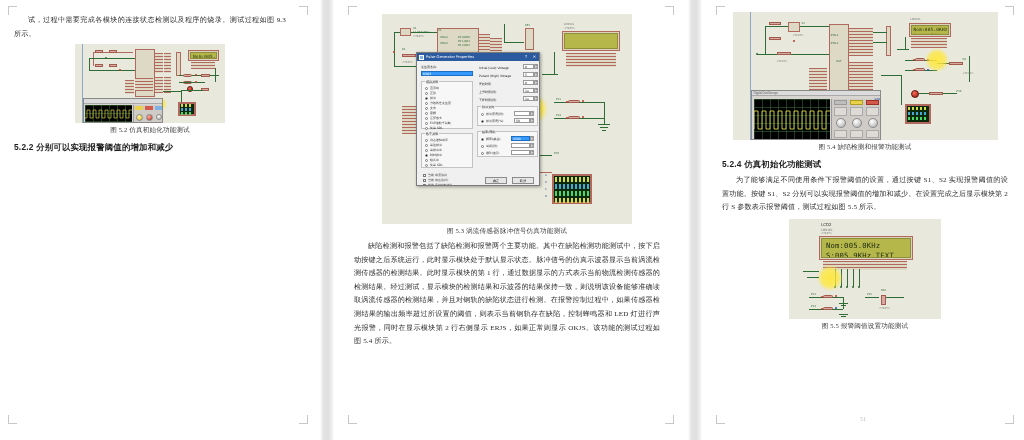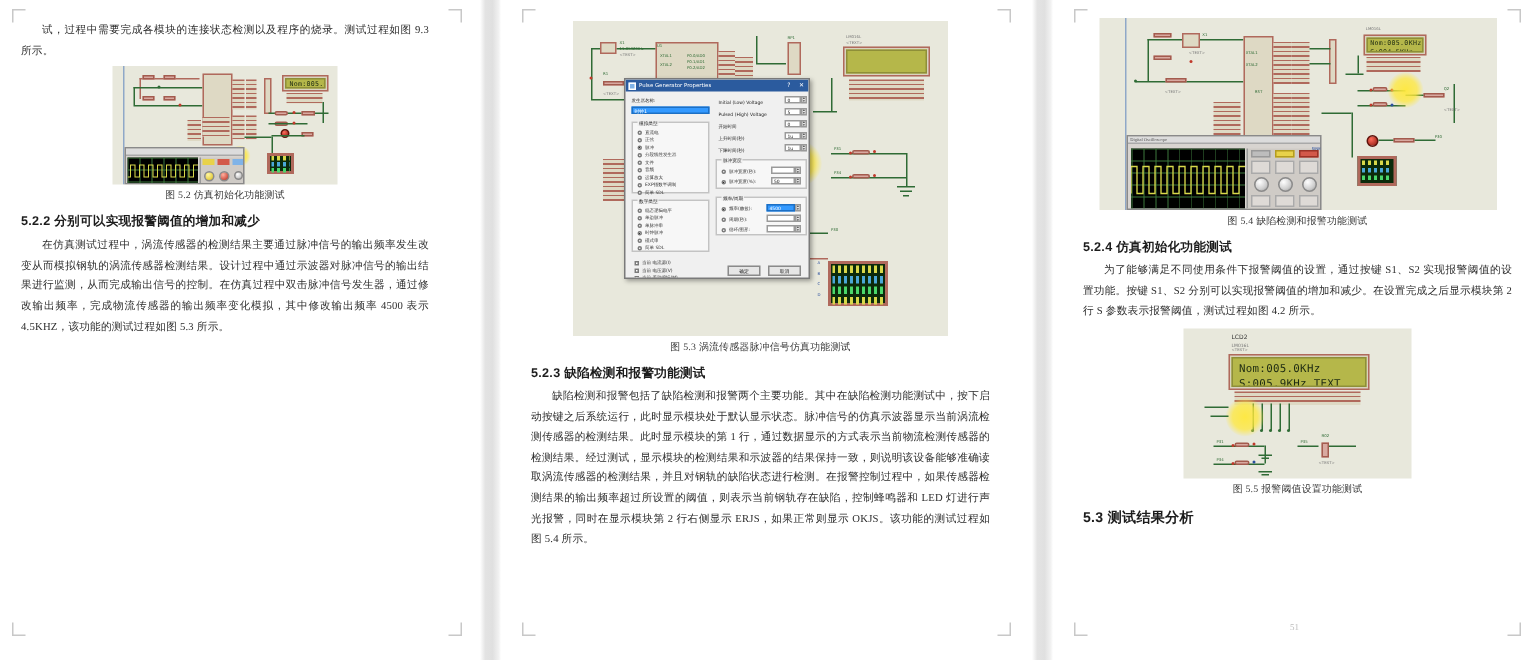--- a/index.html
+++ b/index.html
@@ -322,21 +322,20 @@
           <div class="trace" style="top:8px; background:repeating-linear-gradient(to right,#4ad86b 0 2px,transparent 2px 4px);"></div>
         </div>
         <div class="wire h" style="left:88px; top:47px; width:18px;"></div>
         <div class="wire v" style="left:106px; top:47px; height:11px;"></div>
       </div>
 
       <div class="figcap">图 5.2 仿真初始化功能测试</div>
 
       <h3 class="sec">5.2.2 分别可以实现报警阈值的增加和减少</h3>
 
-      <p class="body">在仿真测试过程中，涡流传感器的检测结果主要通过脉冲信号的输出频率发生改变从而模拟钢轨的涡流传感器检测结果。设计过程中通过示波器对脉冲信号的输出结果进行监测，从而完成输出信号的控制。在仿真过程中双击脉冲信号发生器，通过修改输出频率，完成物流传感器的输出频率变化模拟，其中修改输出频率 4500 表示 4.5KHZ，该功能的测试过程如图 5.3 所示。</p>
     </div>
 
     <div class="pagenum"></div>
   </div>
 
   <div class="page-gap"></div>
 
   <div class="page page-b">
     <div class="mark tl" style="left:14px;  top:6px;"></div>
     <div class="mark tr" style="right:14px; top:6px;"></div>
@@ -515,21 +514,20 @@
             </div>
 
             <div class="dbtn" style="left:68px; top:116px; width:22px;">确定</div>
             <div class="dbtn" style="left:95px; top:116px; width:22px;">取消</div>
           </div>
         </div>
       </div>
 
       <div class="figcap">图 5.3 涡流传感器脉冲信号仿真功能测试</div>
 
-      <h3 class="sec">5.2.3 缺陷检测和报警功能测试</h3>
       <p class="body">缺陷检测和报警包括了缺陷检测和报警两个主要功能。其中在缺陷检测功能测试中，按下启动按键之后系统运行，此时显示模块处于默认显示状态。脉冲信号的仿真示波器显示当前涡流检测传感器的检测结果。此时显示模块的第 1 行，通过数据显示的方式表示当前物流检测传感器的检测结果。经过测试，显示模块的检测结果和示波器的结果保持一致，则说明该设备能够准确读取涡流传感器的检测结果，并且对钢轨的缺陷状态进行检测。在报警控制过程中，如果传感器检测结果的输出频率超过所设置的阈值，则表示当前钢轨存在缺陷，控制蜂鸣器和 LED 灯进行声光报警，同时在显示模块第 2 行右侧显示 ERJS，如果正常则显示 OKJS。该功能的测试过程如图 5.4 所示。</p>
     </div>
 
     <div class="pagenum"></div>
   </div>
 
   <div class="page-gap"></div>
 
   <div class="page page-c">
     <div class="mark tl" style="left:14px;  top:6px;"></div>
@@ -631,21 +629,21 @@
           <div class="trace" style="top:11px;background:repeating-linear-gradient(to right,#4ad86b 0 2px,transparent 2px 4px);"></div>
         </div>
         <div class="wire h" style="left:148px; top:63px; width:20px;"></div>
         <div class="wire v" style="left:168px; top:63px; height:30px;"></div>
         <div class="lbl blue" style="left:142px; top:86px;">SINE</div>
       </div>
 
       <div class="figcap">图 5.4 缺陷检测和报警功能测试</div>
 
       <h3 class="sec">5.2.4 仿真初始化功能测试</h3>
-      <p class="body">为了能够满足不同使用条件下报警阈值的设置，通过按键 S1、S2 实现报警阈值的设置功能。按键 S1、S2 分别可以实现报警阈值的增加和减少。在设置完成之后显示模块第 2 行 S 参数表示报警阈值，测试过程如图 4.2 所示。</p>
+      <p class="body">为了能够满足不同使用条件下报警阈值的设置，通过按键 S1、S2 实现报警阈值的设置功能。按键 S1、S2 分别可以实现报警阈值的增加和减少。在设置完成之后显示模块第 2 行 S 参数表示报警阈值，测试过程如图 5.5 所示。</p>
 
       <div class="fig" style="width:152px;height:100px;margin:4px auto 0 auto;">
         <div class="lbl" style="left:32px; top:3px; font-size:4px; color:#333;">LCD2</div>
         <div class="lbl gray" style="left:32px; top:9px; font-size:3px;">LM016L</div>
         <div class="lbl gray" style="left:32px; top:13px; font-size:2.6px;">&lt;TEXT&gt;</div>
 
         <div class="lcd" style="left:30px; top:17px; width:94px; height:24px; border-width:1.5px;">
           <div class="lcdscreen" style="font-size:7.2px; line-height:10px; padding:2px 4px;">
             <div>Nom:005.0KHz</div>
             <div>S:005.9KHz  TEXT</div>
@@ -685,19 +683,18 @@
         <div class="wire h" style="left:76px; top:78px; width:14px;"></div>
         <div class="lbl" style="left:78px; top:74px;">P35</div>
         <div class="res" style="left:92px; top:76px; width:5px; height:10px;"></div>
         <div class="lbl" style="left:92px; top:70px;">R02</div>
         <div class="lbl gray" style="left:90px; top:88px;">&lt;TEXT&gt;</div>
         <div class="wire h" style="left:97px; top:78px; width:18px;"></div>
       </div>
 
       <div class="figcap">图 5.5 报警阈值设置功能测试</div>
 
-      <h2 class="sec2">5.3 测试结果分析</h2>
     </div>
 
     <div class="pagenum">51</div>
   </div>
 
 </div>
 
 </body></html>

